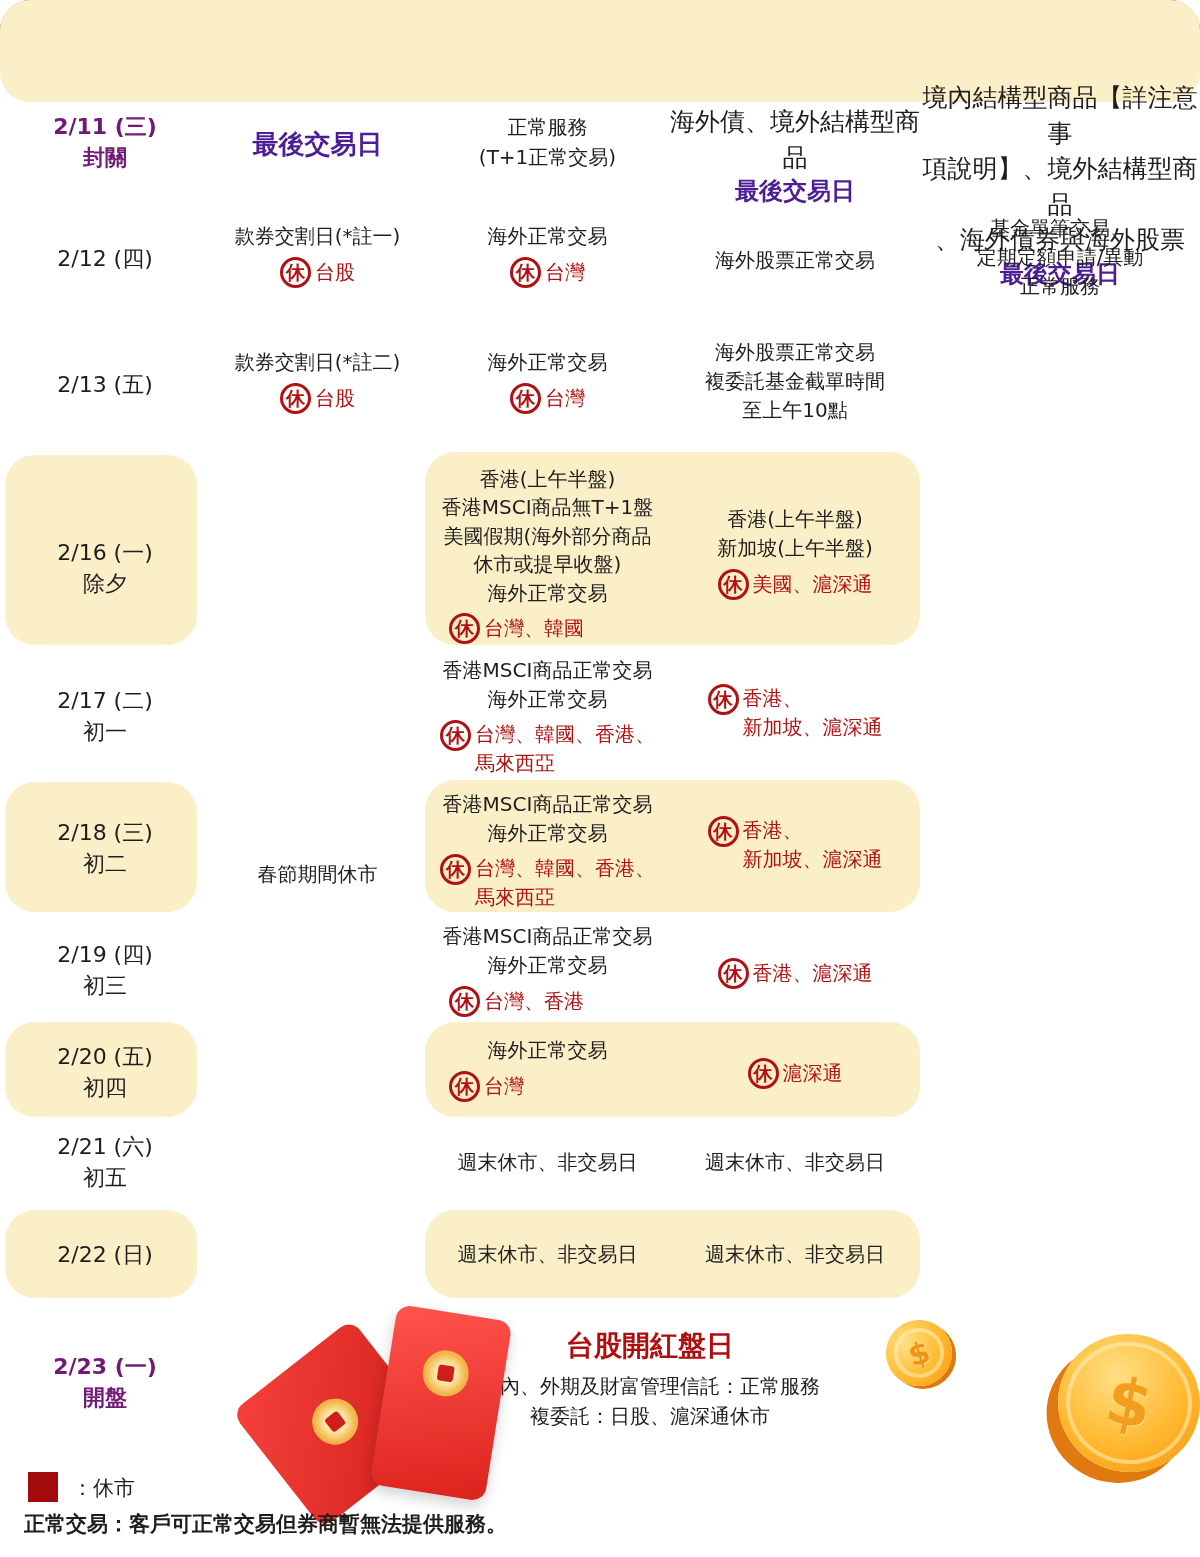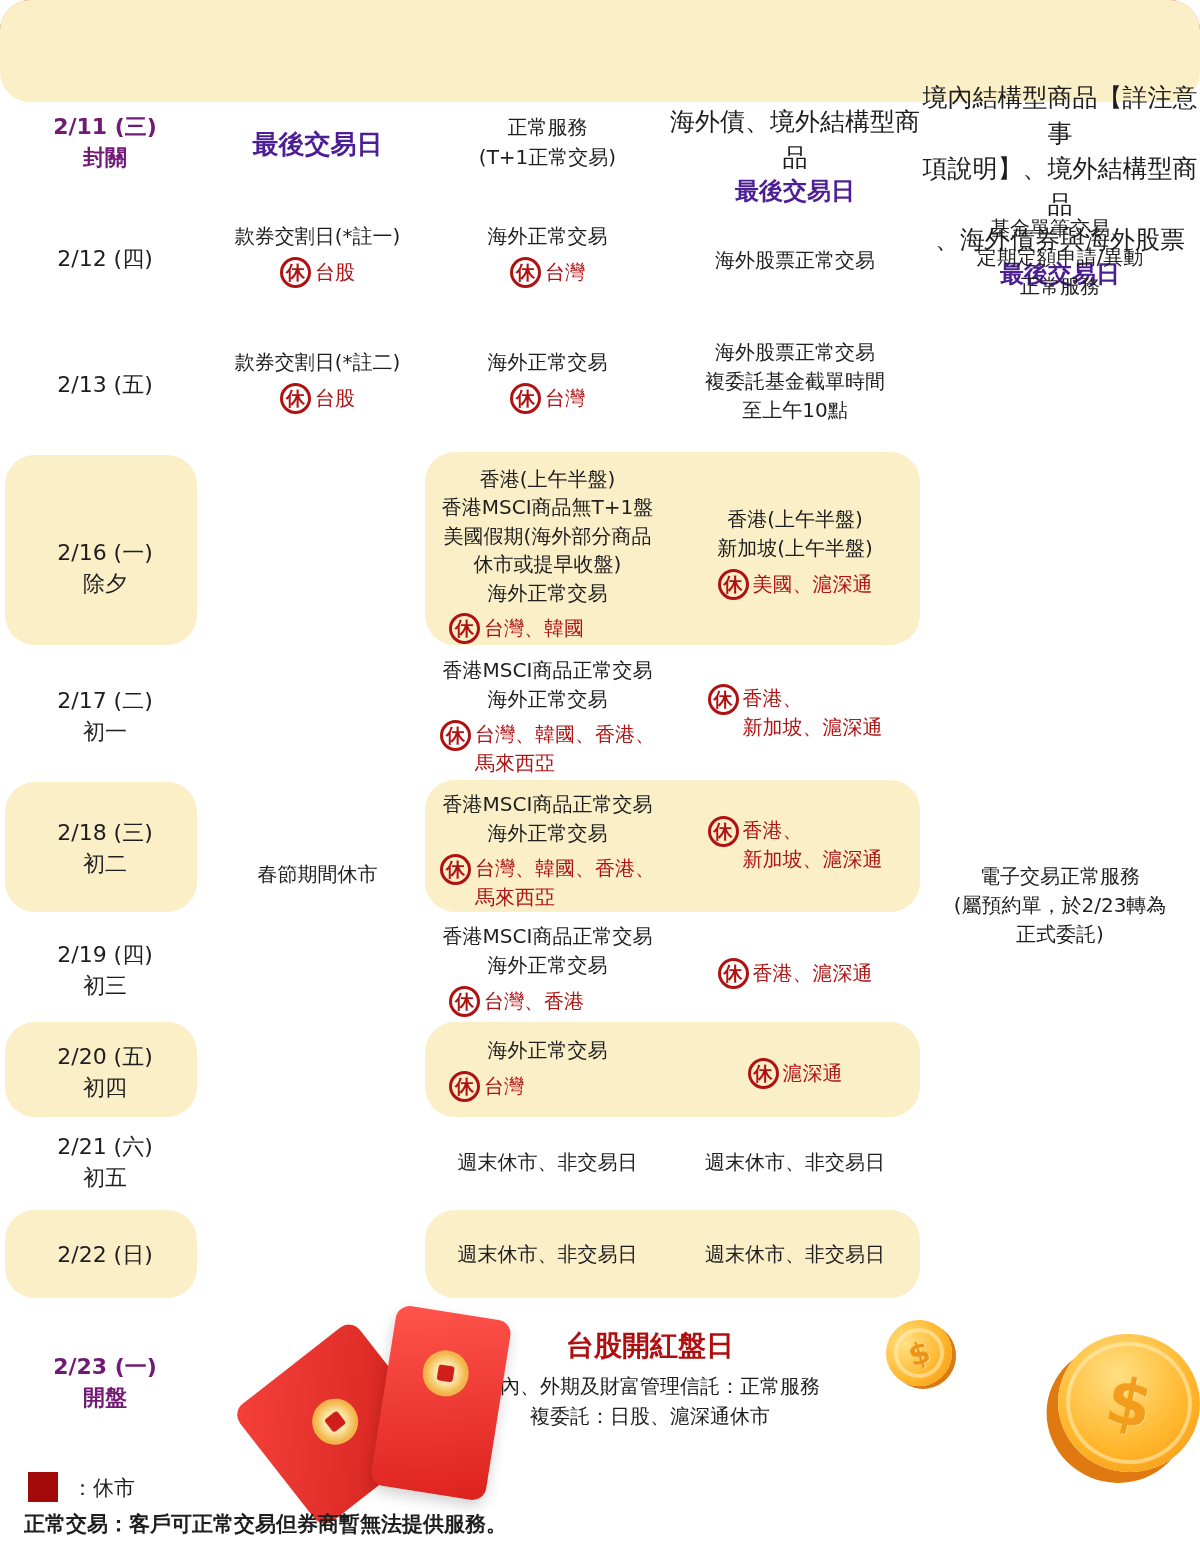--- a/index.html
+++ b/index.html
@@ -199,21 +199,20 @@
     </div>
   </div>
   <div class="cell c4" style="top:810px">
     <div class="bl top">
       <span class="hx">休</span>
       <span class="t">香港、<br>新加坡、滬深通</span>
     </div>
   </div>
 
   <div class="cell c2" style="top:860px">春節期間休市</div>
-  <div class="cell c5" style="top:862px">電子交易正常服務<br>(屬預約單，於2/23轉為<br>正式委託)</div>
 
   <div class="cell c1 date" style="top:940px">
     <span>2/19 (四)</span><br><span>初三</span>
   </div>
   <div class="cell c3" style="top:922px">
     <div>香港MSCI商品正常交易<br>海外正常交易</div>
     <div class="bl start">
       <span class="hx">休</span>
       <span>台灣、香港</span>
     </div>

